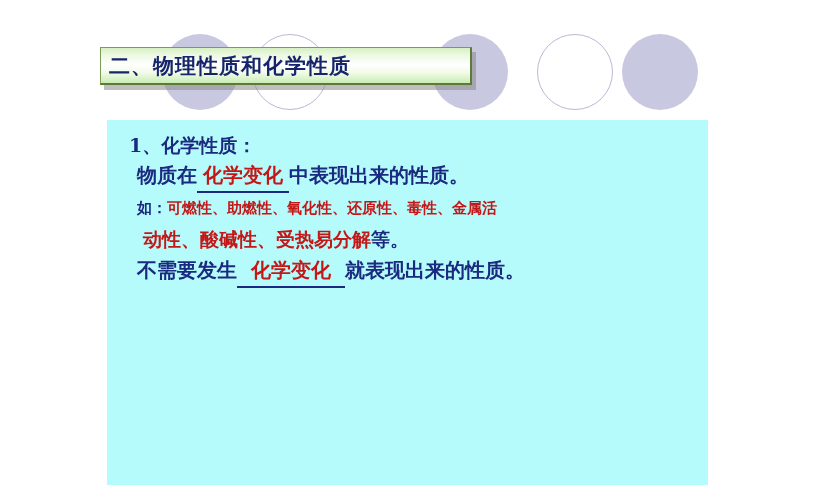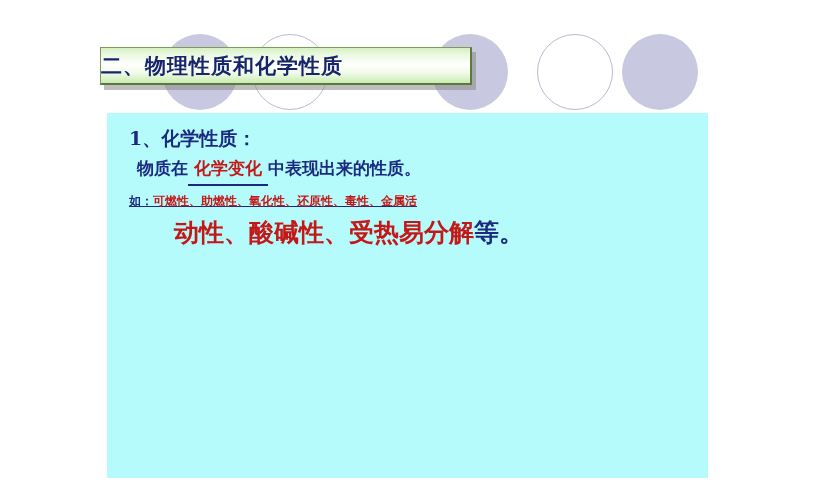--- a/index.html
+++ b/index.html
@@ -65,70 +65,69 @@
     border-right: 2px solid #5d7a3a;
     border-bottom: 2px solid #5d7a3a;
     background: linear-gradient(to bottom,
         #d6f0c2 0%,
         #eaf8df 18%,
         #ffffff 48%,
         #f2fbe9 70%,
         #c9ecb2 100%);
     display: flex;
     align-items: center;
-    padding-left: 0;
+    padding-left: 8px;
   }
   .title-text {
     font-family: "DejaVu Serif", "Liberation Serif", serif;
     font-weight: bold;
     font-size: 21px;
     color: #16246b;
     letter-spacing: 1px;
     white-space: nowrap;
   }
 
   
   .content-panel {
     position: absolute;
     left: 107px;
-    top: 113px;
+    top: 120px;
     width: 601px;
     height: 365px;
     background: #b6fbfb;
     box-sizing: border-box;
     padding: 10px 14px 0 14px;
   }
 
   .line {
     font-family: "DejaVu Serif", "Liberation Serif", serif;
     font-weight: bold;
     color: #1b2a80;
     white-space: nowrap;
   }
 
   .head-line {
     font-size: 19px;
     line-height: 30px;
     margin-left: 8px;
   }
   .body-line {
-    font-size: 17px;
+    font-size: 20px;
     line-height: 31px;
     margin-left: 16px;
   }
   .ex-line {
-    font-size: 12px;
+    font-size: 15px;
     line-height: 31px;
-    margin-left: 8px;
-    text-decoration: underline;
+    margin-left: 16px;
   }
   .ex-cont {
-    font-size: 25px;
+    font-size: 19px;
     line-height: 31px;
-    margin-left: 53px;
+    margin-left: 22px;
   }
 
   .red {
     color: #c41818;
   }
   .blue {
     color: #1b2a80;
   }
   .blank {
     color: #c41818;
@@ -171,18 +170,21 @@
 
     <div class="line ex-line">
       <span>如：</span><span class="red">可燃性、助燃性、氧化性、还原性、毒性、金属活</span>
     </div>
 
     <div class="line ex-cont">
       <span class="red">动性、酸碱性、受热易分解</span><span class="blue">等。</span>
     </div>
 
 
+    <div class="line body-line">
+      <span>不需要发生</span><span class="blank-wide">化学变化</span><span>就表现出来的性质。</span>
+    </div>
 
 
 
 
   </div>
 </div>
 
 </body></html>

